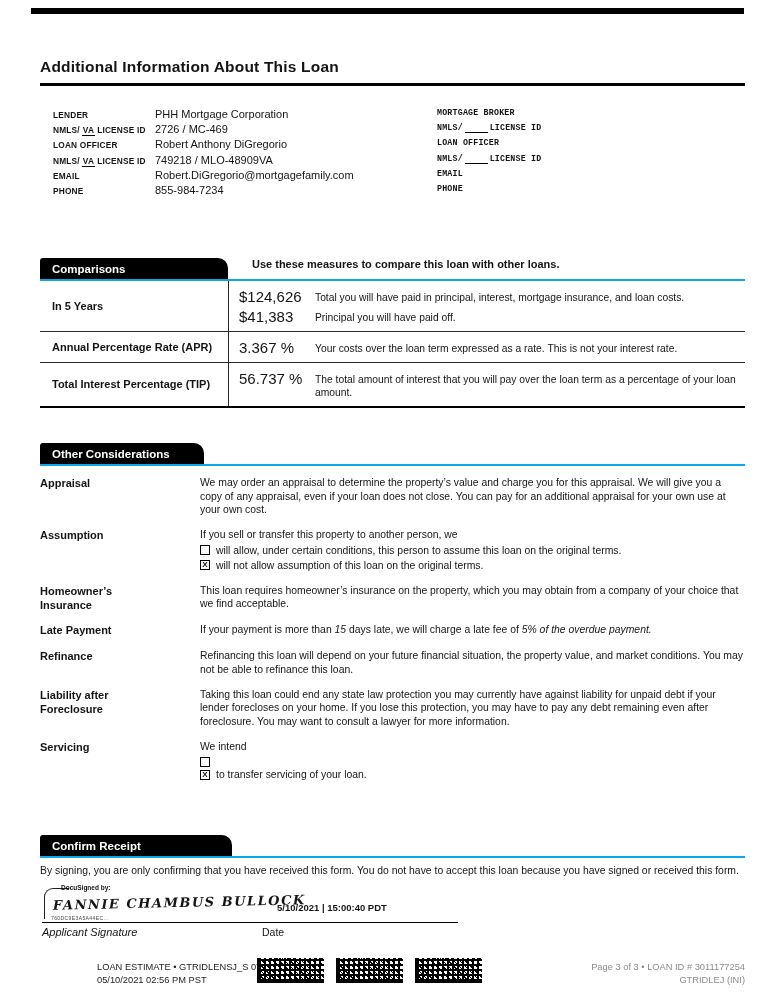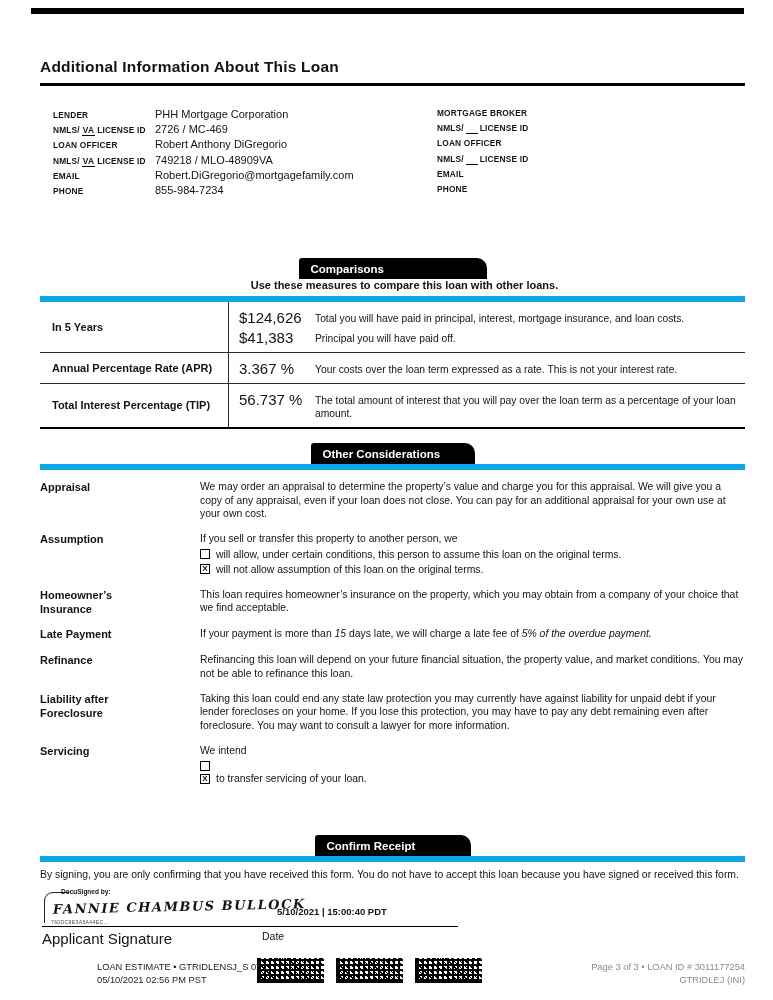--- a/index.html
+++ b/index.html
@@ -7,27 +7,27 @@
         font-family:"Liberation Sans",sans-serif;color:#141414;}
   .topbar{position:absolute;top:8px;left:31px;width:713px;height:6px;background:#000;}
 
   
   #title{position:absolute;top:58px;left:40px;right:28px;font-size:15.5px;font-weight:bold;
          letter-spacing:.2px;border-bottom:3px solid #000;padding-bottom:7px;}
 
   
   #contact{position:absolute;top:108px;left:53px;right:28px;display:grid;grid-template-columns:384px 1fr;}
   .c-row{display:grid;grid-template-columns:102px 1fr;align-items:baseline;min-height:15.2px;}
-  .c-row.solo{grid-template-columns:1fr;}
+  .c-row.solo{grid-template-columns:1fr;font-family:Liberation Mono, monospace;}
   .klbl{font-size:8.3px;font-weight:bold;letter-spacing:.2px;white-space:nowrap;}
   .kval{font-size:11px;}
   .u{border-bottom:1.2px solid #000;margin:0 2px;padding:0 1px;}
 
   
-  .sec-head{display:flex;align-items:center;border-bottom:6px solid #0ea5e9;flex-direction:column;}
+  .sec-head{display:flex;align-items:flex-start;border-bottom:2px solid #0ea5e9;}
   .tab{background:#000;color:#fff;font-weight:bold;font-size:11.5px;padding:5px 10px 4px 12px;
        border-radius:3px 10px 0 0;box-sizing:border-box;}
   .head-note{font-weight:bold;font-size:11px;padding:0 0 5px 24px;}
 
   
   #comparisons{position:absolute;top:258px;left:40px;right:28px;}
   #comparisons .tab{width:188px;}
   .cmp-row{display:grid;grid-template-columns:188px 1fr;border-bottom:1.2px solid #2b2b2b;}
   .cmp-row.last{border-bottom:2.5px solid #000;}
   .cmp-label{font-weight:bold;font-size:11px;display:flex;align-items:center;padding:4px 10px 4px 12px;}
@@ -44,33 +44,33 @@
   .oc-item{display:grid;grid-template-columns:160px 1fr;margin-bottom:11.5px;}
   .oc-label{font-weight:bold;font-size:11px;white-space:pre-line;line-height:1.28;}
   .oc-text{font-size:10.4px;line-height:1.31;}
   .opt{display:flex;align-items:flex-start;gap:6px;margin-top:1.5px;}
   .cb{width:8px;height:8px;border:1.1px solid #000;flex:none;margin-top:1.5px;
       font-size:8px;line-height:8px;text-align:center;font-weight:bold;}
   .it{font-style:italic;}
 
   
   #confirm{position:absolute;top:835px;left:40px;right:28px;}
-  #confirm .tab{width:156px;}
+  #confirm .tab{width:192px;}
   .cr-text{font-size:10.4px;line-height:1.3;margin-top:6px;}
   .ds-area{position:relative;margin-top:7px;height:56px;}
   .ds-frame{position:absolute;left:4px;top:3px;width:24px;height:30px;
             border-left:1.3px solid #222;border-top:1.3px solid #222;border-top-left-radius:9px;}
   .ds-label{position:absolute;left:21px;top:-1px;font-size:6.5px;font-weight:bold;color:#111;}
   .sig{position:absolute;left:13px;top:10px;font-family:"DejaVu Serif",serif;font-style:italic;
        font-weight:bold;font-size:13px;letter-spacing:1.5px;text-transform:uppercase;
        transform:rotate(-1.2deg);white-space:nowrap;}
   .sig-id{position:absolute;left:11px;top:30.5px;font-size:5px;color:#444;letter-spacing:.4px;}
   .sig-date{position:absolute;left:237px;top:17px;font-size:9.5px;font-weight:bold;white-space:nowrap;}
   .sig-line{position:absolute;left:2px;width:416px;top:37px;border-bottom:1.6px solid #000;}
-  .sig-lab1{position:absolute;left:2px;top:41px;font-size:15px;}
+  .sig-lab1{position:absolute;left:2px;top:41px;font-size:11px;font-style:italic;}
   .sig-lab2{position:absolute;left:222px;top:41px;font-size:10.5px;}
 
   
   #footer{position:absolute;top:956px;left:40px;right:28px;height:38px;}
   .f-left{position:absolute;left:13px;top:5px;font-size:9.3px;line-height:1.4;color:#222;margin-left:44px;}
   .f-codes{position:absolute;left:217px;top:2px;display:flex;gap:12px;}
   .bc{width:67px;height:25px;border-left:2px solid #000;border-bottom:2px solid #000;box-sizing:border-box;
       background-image:
         repeating-linear-gradient(90deg,#000 0 2px,#fff 2px 5px),
         repeating-linear-gradient(0deg,#000 0 2px,#fff 2px 5px),

